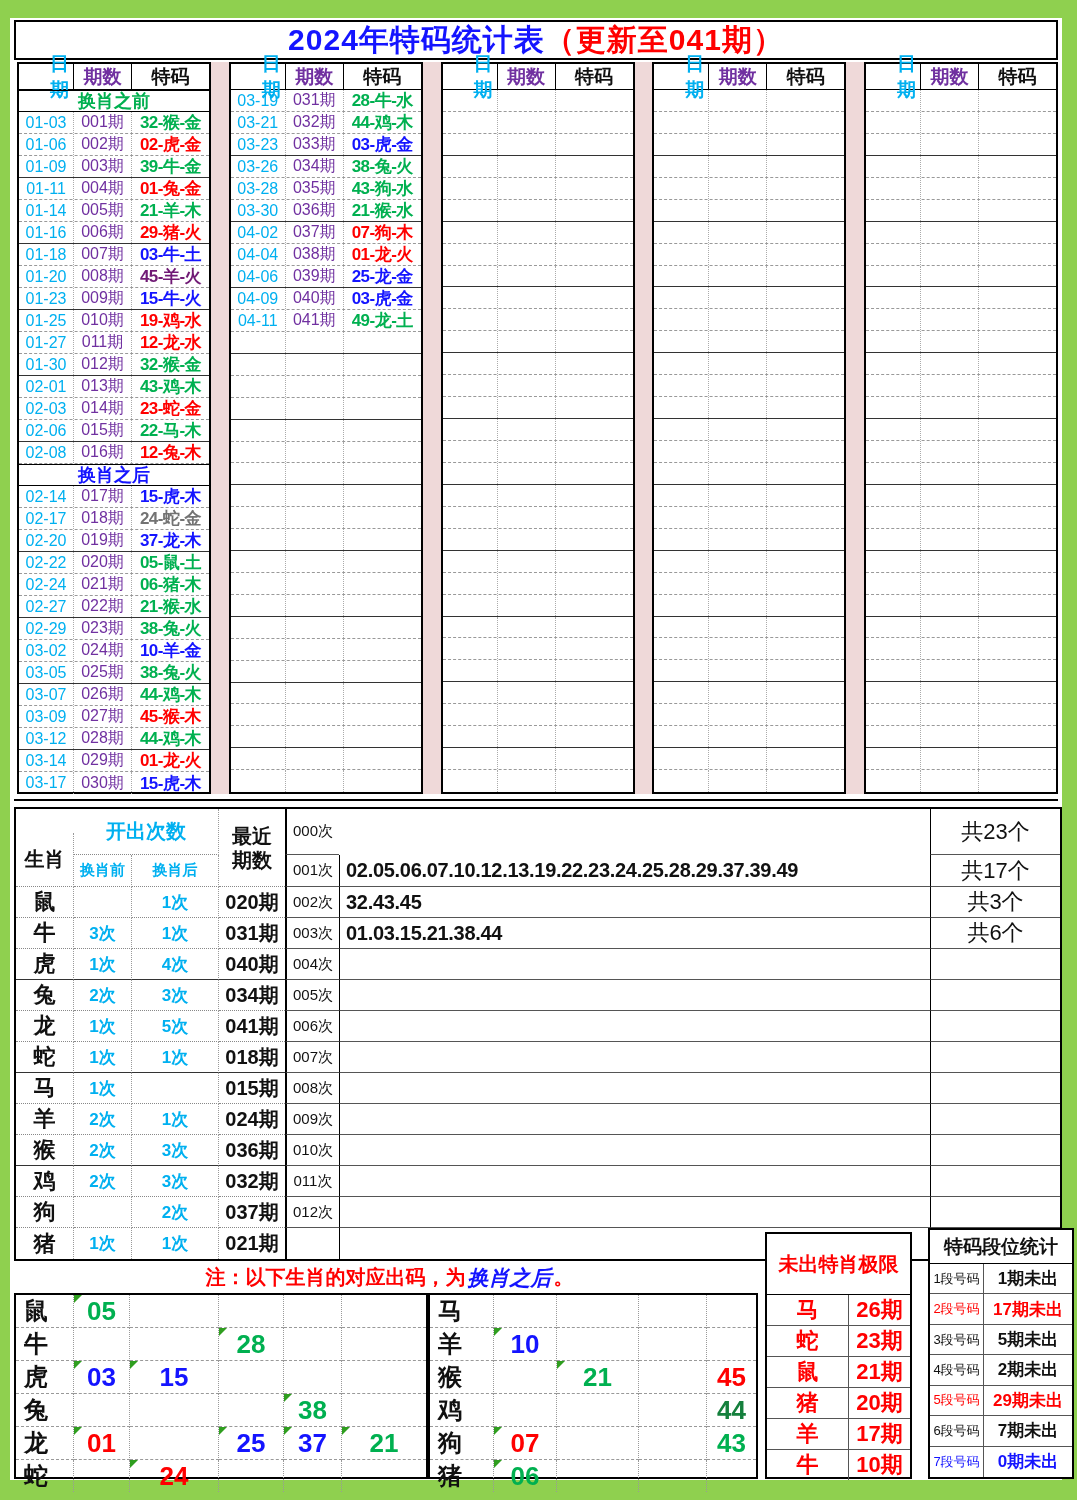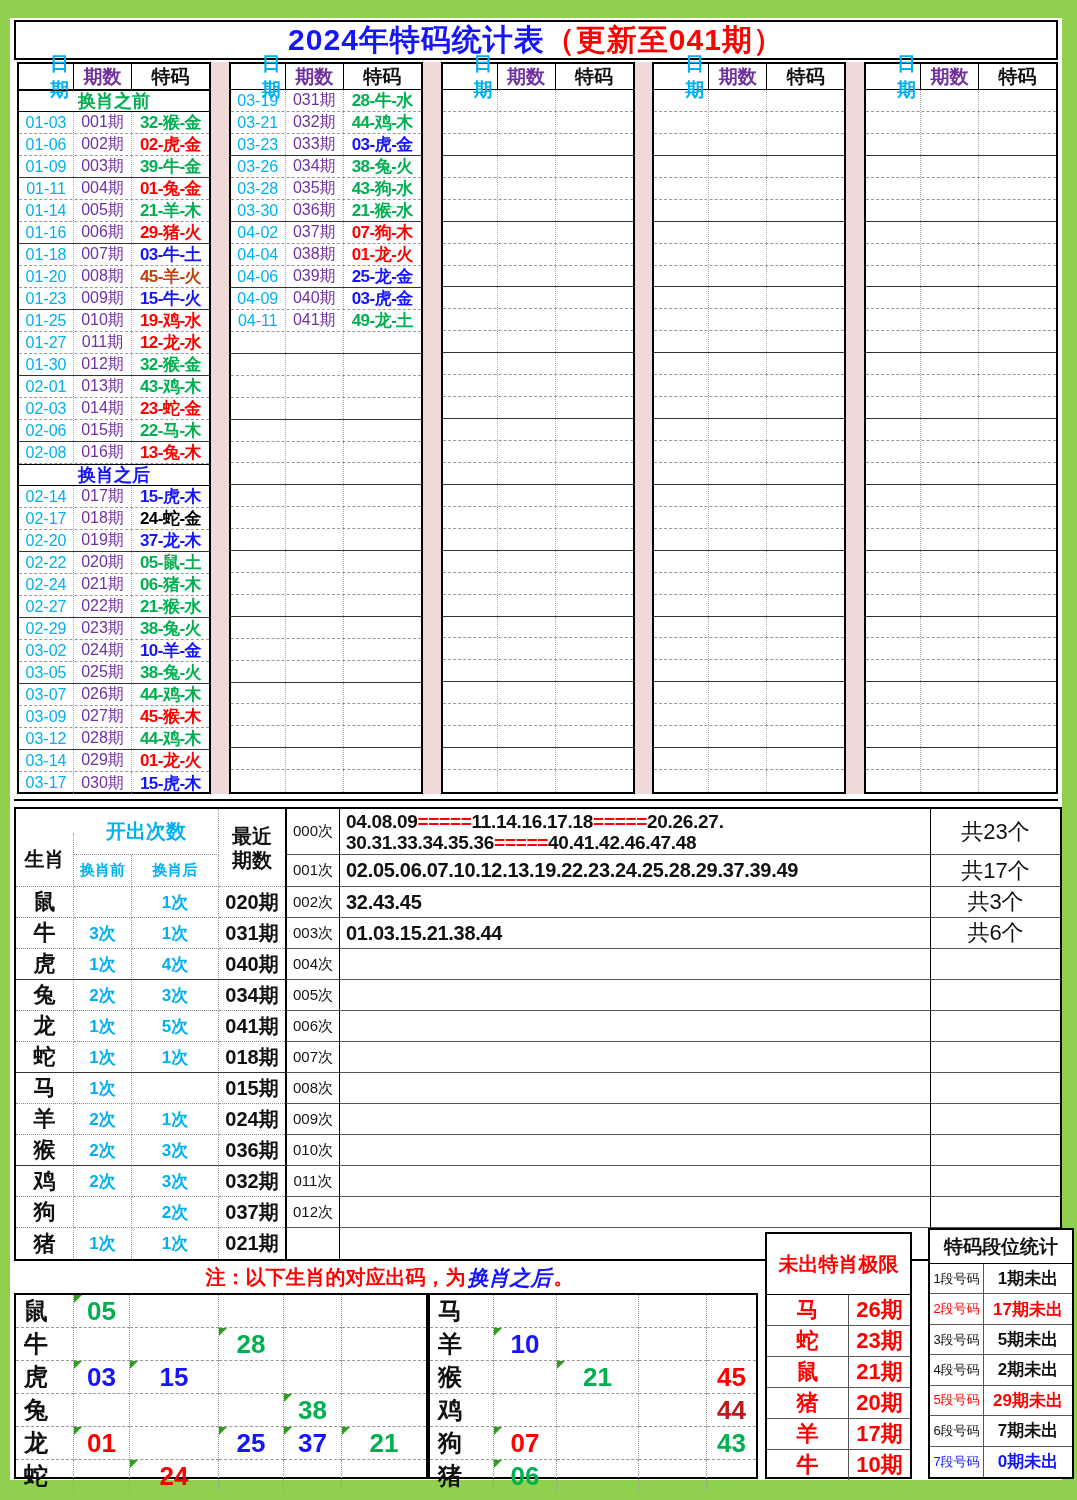--- a/index.html
+++ b/index.html
@@ -143,21 +143,21 @@
             <div class="gc gc-code" style="color: rgb(255, 0, 0);">29-猪-火</div>
           </div>
           <div class="g-row">
             <div class="gc gc-date">01-18</div>
             <div class="gc gc-period">007期</div>
             <div class="gc gc-code" style="color: rgb(20, 20, 255);">03-牛-土</div>
           </div>
           <div class="g-row">
             <div class="gc gc-date">01-20</div>
             <div class="gc gc-period">008期</div>
-            <div class="gc gc-code" style="color: #c2410c;">45-羊-火</div>
+            <div class="gc gc-code" style="color: #701a75;">45-羊-火</div>
           </div>
           <div class="g-row r-solid">
             <div class="gc gc-date">01-23</div>
             <div class="gc gc-period">009期</div>
             <div class="gc gc-code" style="color: rgb(20, 20, 255);">15-牛-火</div>
           </div>
           <div class="g-row">
             <div class="gc gc-date">01-25</div>
             <div class="gc gc-period">010期</div>
             <div class="gc gc-code" style="color: rgb(255, 0, 0);">19-鸡-水</div>
@@ -183,32 +183,32 @@
             <div class="gc gc-code" style="color: rgb(255, 0, 0);">23-蛇-金</div>
           </div>
           <div class="g-row r-solid">
             <div class="gc gc-date">02-06</div>
             <div class="gc gc-period">015期</div>
             <div class="gc gc-code" style="color: rgb(0, 176, 80);">22-马-木</div>
           </div>
           <div class="g-row">
             <div class="gc gc-date">02-08</div>
             <div class="gc gc-period">016期</div>
-            <div class="gc gc-code" style="color: rgb(255, 0, 0);">13-兔-木</div>
+            <div class="gc gc-code" style="color: rgb(255, 0, 0);">12-兔-木</div>
           </div>
           <div class="g-row sec" style="color: rgb(20, 20, 255);">换肖之后</div>
           <div class="g-row">
             <div class="gc gc-date">02-14</div>
             <div class="gc gc-period">017期</div>
             <div class="gc gc-code" style="color: rgb(20, 20, 255);">15-虎-木</div>
           </div>
           <div class="g-row">
             <div class="gc gc-date">02-17</div>
             <div class="gc gc-period">018期</div>
-            <div class="gc gc-code" style="color: #000000;">24-蛇-金</div>
+            <div class="gc gc-code" style="color: #737373;">24-蛇-金</div>
           </div>
           <div class="g-row r-solid">
             <div class="gc gc-date">02-20</div>
             <div class="gc gc-period">019期</div>
             <div class="gc gc-code" style="color: rgb(20, 20, 255);">37-龙-木</div>
           </div>
           <div class="g-row">
             <div class="gc gc-date">02-22</div>
             <div class="gc gc-period">020期</div>
             <div class="gc gc-code" style="color: rgb(0, 176, 80);">05-鼠-土</div>
@@ -990,26 +990,20 @@
         <div class="sc recent bd-b" style="grid-area: 12 / 4;">032期</div>
         <div class="sc stats-zodiac bd-r bd-b" style="grid-area: 13 / 1;">狗</div>
         <div class="sc cnt bd-r bd-b" style="grid-area: 13 / 2;"></div>
         <div class="sc cnt bd-r bd-b" style="grid-area: 13 / 3;">2次</div>
         <div class="sc recent bd-b" style="grid-area: 13 / 4;">037期</div>
         <div class="sc stats-zodiac bd-r" style="grid-area: 14 / 1;">猪</div>
         <div class="sc cnt bd-r" style="grid-area: 14 / 2;">1次</div>
         <div class="sc cnt bd-r" style="grid-area: 14 / 3;">1次</div>
         <div class="sc recent" style="grid-area: 14 / 4;">021期</div>
         <div class="sc lbl-col r-cell" style="grid-area: 1 / 5;">000次</div>
-        <div class="sc num-col r-cell" style="grid-area: 1 / 6;">
-          <div class="freq-lines">
-            <div class="seg-line"><span>04.08.09</span><span class="seg-red">=====</span><span>11.14.16.17.18</span><span class="seg-red">=====</span><span>20.26.27.</span></div>
-            <div class="seg-line"><span>30.31.33.34.35.36</span><span class="seg-red">=====</span><span>40.41.42.46.47.48</span></div>
-          </div>
-        </div>
         <div class="sc tot-col r-cell" style="grid-area: 1 / 7;">共23个</div>
         <div class="sc lbl-col r-cell" style="grid-area: 2 / 5;">001次</div>
         <div class="sc num-col r-cell" style="grid-area: 2 / 6;">
           <div class="freq-lines">
             <div class="seg-line" style="font-size: 20px;"><span>02.05.06.07.10.12.13.19.22.23.24.25.28.29.37.39.49</span></div>
           </div>
         </div>
         <div class="sc tot-col r-cell" style="grid-area: 2 / 7;">共17个</div>
         <div class="sc lbl-col r-cell" style="grid-area: 3 / 5;">002次</div>
         <div class="sc num-col r-cell" style="grid-area: 3 / 6;">
@@ -1114,21 +1108,21 @@
         <div class="zg-cell zg-num lastc"></div>
         <div class="zg-cell zg-zodiac">猴</div>
         <div class="zg-cell zg-num"></div>
         <div class="zg-cell zg-num tri" style="color: rgb(0, 176, 80);">21</div>
         <div class="zg-cell zg-num"></div>
         <div class="zg-cell zg-num lastc" style="color: rgb(255, 0, 0);">45</div>
         <div class="zg-cell zg-zodiac">鸡</div>
         <div class="zg-cell zg-num"></div>
         <div class="zg-cell zg-num"></div>
         <div class="zg-cell zg-num"></div>
-        <div class="zg-cell zg-num lastc" style="color: #b91c1c;">44</div>
+        <div class="zg-cell zg-num lastc" style="color: #15803d;">44</div>
         <div class="zg-cell zg-zodiac">狗</div>
         <div class="zg-cell zg-num tri" style="color: rgb(255, 0, 0);">07</div>
         <div class="zg-cell zg-num"></div>
         <div class="zg-cell zg-num"></div>
         <div class="zg-cell zg-num lastc" style="color: rgb(0, 176, 80);">43</div>
         <div class="zg-cell zg-zodiac lastr">猪</div>
         <div class="zg-cell zg-num lastr tri" style="color: rgb(0, 176, 80);">06</div>
         <div class="zg-cell zg-num lastr"></div>
         <div class="zg-cell zg-num lastr"></div>
         <div class="zg-cell zg-num lastr lastc"></div>

